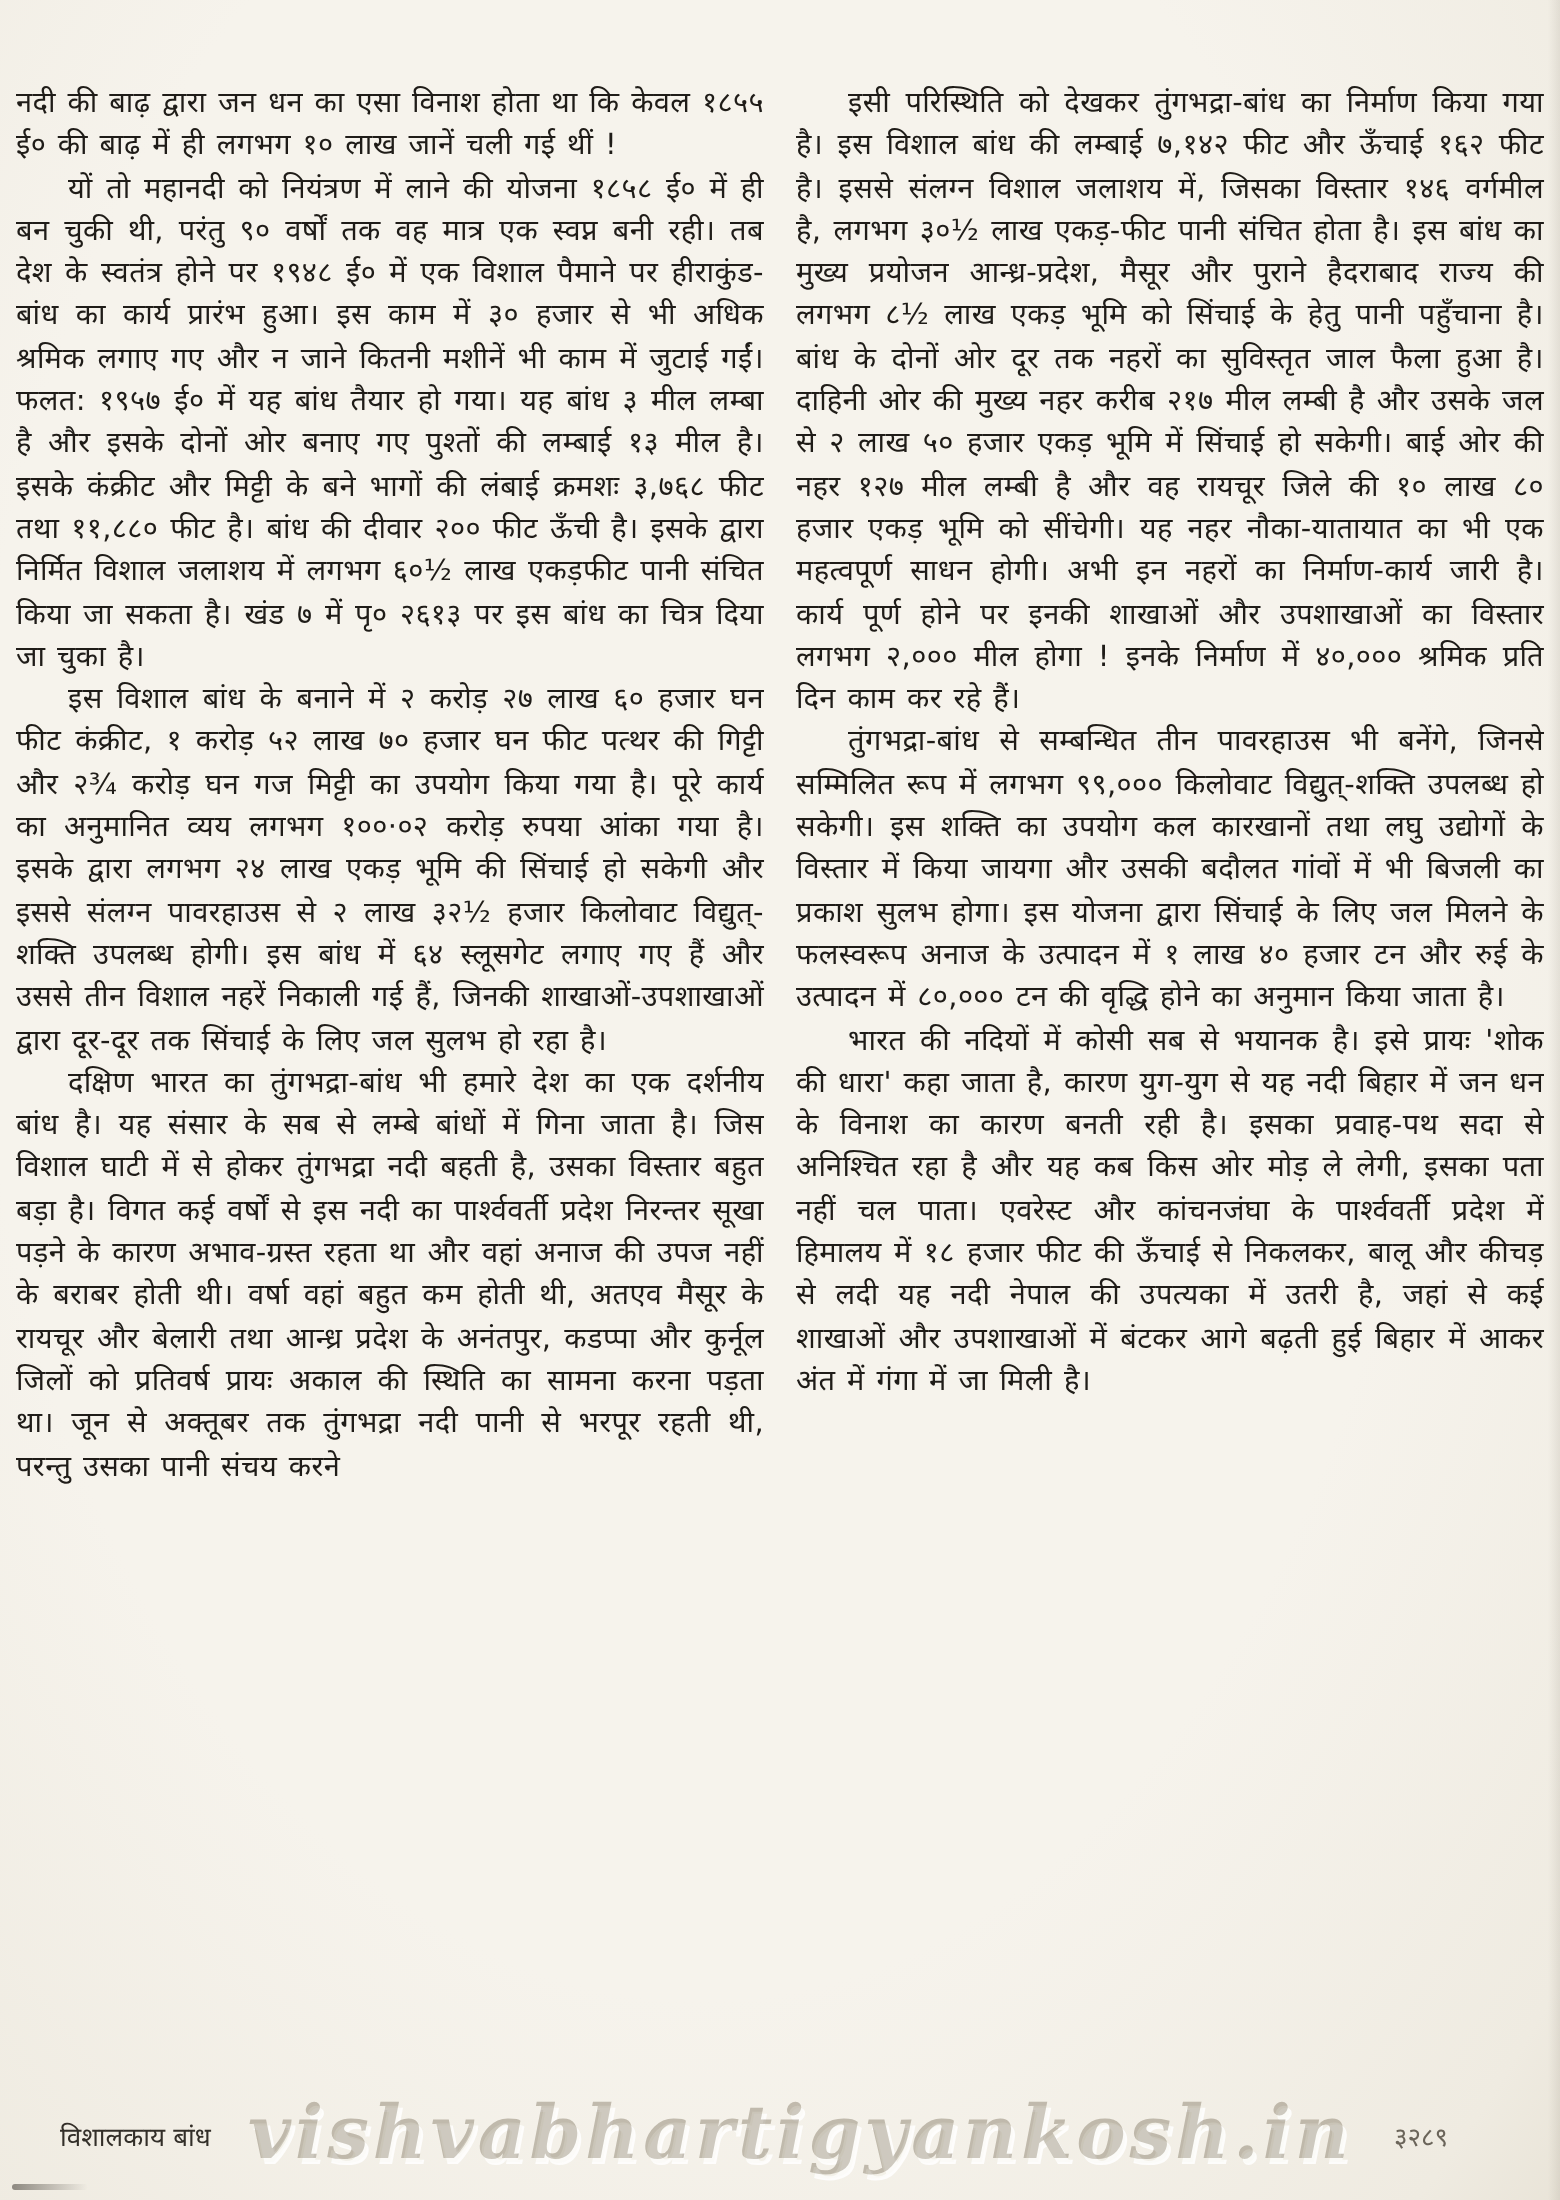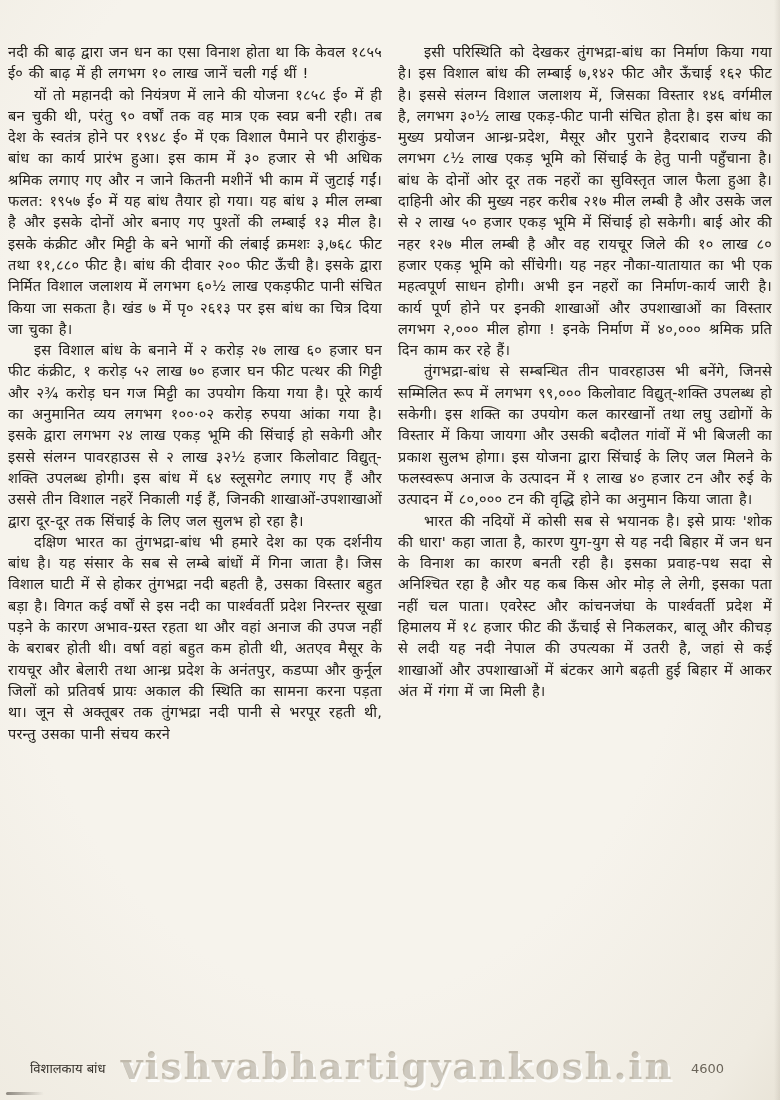--- a/index.html
+++ b/index.html
@@ -59,20 +59,21 @@
   .running-head {
     font-size: 13px;
     margin-left: 30px;
     color: #332f29;
     white-space: nowrap;
   }
   .watermark {
     flex: 1;
     text-align: center;
     font-family: "DejaVu Serif", serif;
+    font-style: italic;
     font-weight: bold;
     font-size: 37px;
     letter-spacing: 2px;
     color: rgba(246, 243, 236, 0.2);
     text-shadow: -1px -2px 0 rgba(150, 140, 122, 0.55), 1px 1px 0 rgba(255, 255, 255, 0.85);
     user-select: none;
   }
   .page-number {
     font-size: 13px;
     margin-right: 40px;
@@ -113,19 +114,19 @@
       <p class="indent">इसी परिस्थिति को देखकर तुंगभद्रा-बांध का निर्माण किया गया है। इस विशाल बांध की लम्बाई ७,१४२ फीट और ऊँचाई १६२ फीट है। इससे संलग्न विशाल जलाशय में, जिसका विस्तार १४६ वर्गमील है, लगभग ३०½ लाख एकड़-फीट पानी संचित होता है। इस बांध का मुख्य प्रयोजन आन्ध्र-प्रदेश, मैसूर और पुराने हैदराबाद राज्य की लगभग ८½ लाख एकड़ भूमि को सिंचाई के हेतु पानी पहुँचाना है। बांध के दोनों ओर दूर तक नहरों का सुविस्तृत जाल फैला हुआ है। दाहिनी ओर की मुख्य नहर करीब २१७ मील लम्बी है और उसके जल से २ लाख ५० हजार एकड़ भूमि में सिंचाई हो सकेगी। बाई ओर की नहर १२७ मील लम्बी है और वह रायचूर जिले की १० लाख ८० हजार एकड़ भूमि को सींचेगी। यह नहर नौका-यातायात का भी एक महत्वपूर्ण साधन होगी। अभी इन नहरों का निर्माण-कार्य जारी है। कार्य पूर्ण होने पर इनकी शाखाओं और उपशाखाओं का विस्तार लगभग २,००० मील होगा ! इनके निर्माण में ४०,००० श्रमिक प्रति दिन काम कर रहे हैं।</p>
       <p class="indent">तुंगभद्रा-बांध से सम्बन्धित तीन पावरहाउस भी बनेंगे, जिनसे सम्मिलित रूप में लगभग ९९,००० किलोवाट विद्युत्-शक्ति उपलब्ध हो सकेगी। इस शक्ति का उपयोग कल कारखानों तथा लघु उद्योगों के विस्तार में किया जायगा और उसकी बदौलत गांवों में भी बिजली का प्रकाश सुलभ होगा। इस योजना द्वारा सिंचाई के लिए जल मिलने के फलस्वरूप अनाज के उत्पादन में १ लाख ४० हजार टन और रुई के उत्पादन में ८०,००० टन की वृद्धि होने का अनुमान किया जाता है।</p>
       <p class="indent">भारत की नदियों में कोसी सब से भयानक है। इसे प्रायः 'शोक की धारा' कहा जाता है, कारण युग-युग से यह नदी बिहार में जन धन के विनाश का कारण बनती रही है। इसका प्रवाह-पथ सदा से अनिश्चित रहा है और यह कब किस ओर मोड़ ले लेगी, इसका पता नहीं चल पाता। एवरेस्ट और कांचनजंघा के पार्श्ववर्ती प्रदेश में हिमालय में १८ हजार फीट की ऊँचाई से निकलकर, बालू और कीचड़ से लदी यह नदी नेपाल की उपत्यका में उतरी है, जहां से कई शाखाओं और उपशाखाओं में बंटकर आगे बढ़ती हुई बिहार में आकर अंत में गंगा में जा मिली है।</p>
     </div>
 
   </div>
 
   <div class="footer">
     <span class="running-head">विशालकाय बांध</span>
     <span class="watermark">vishvabhartigyankosh.in</span>
-    <span class="page-number">4600</span>
+    <span class="page-number">३२८९</span>
   </div>
 
   <div class="scan-artifact"></div>
   <div class="page-edge"></div>
 
 </div>
 
 </body></html>

